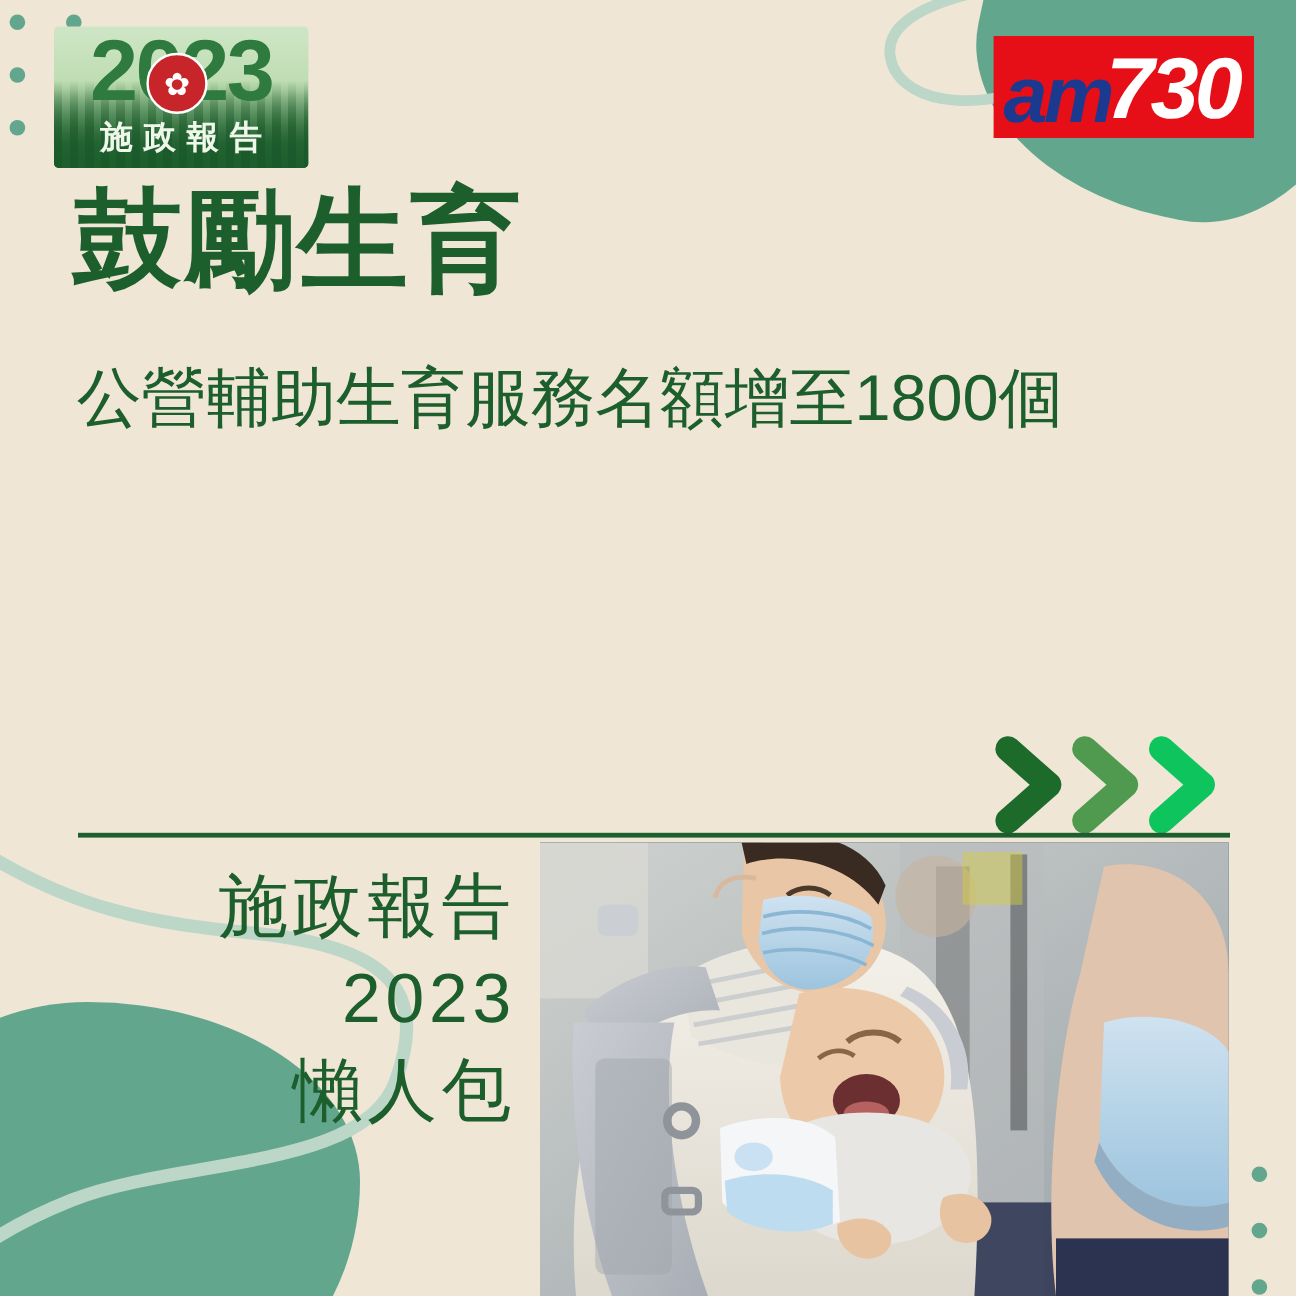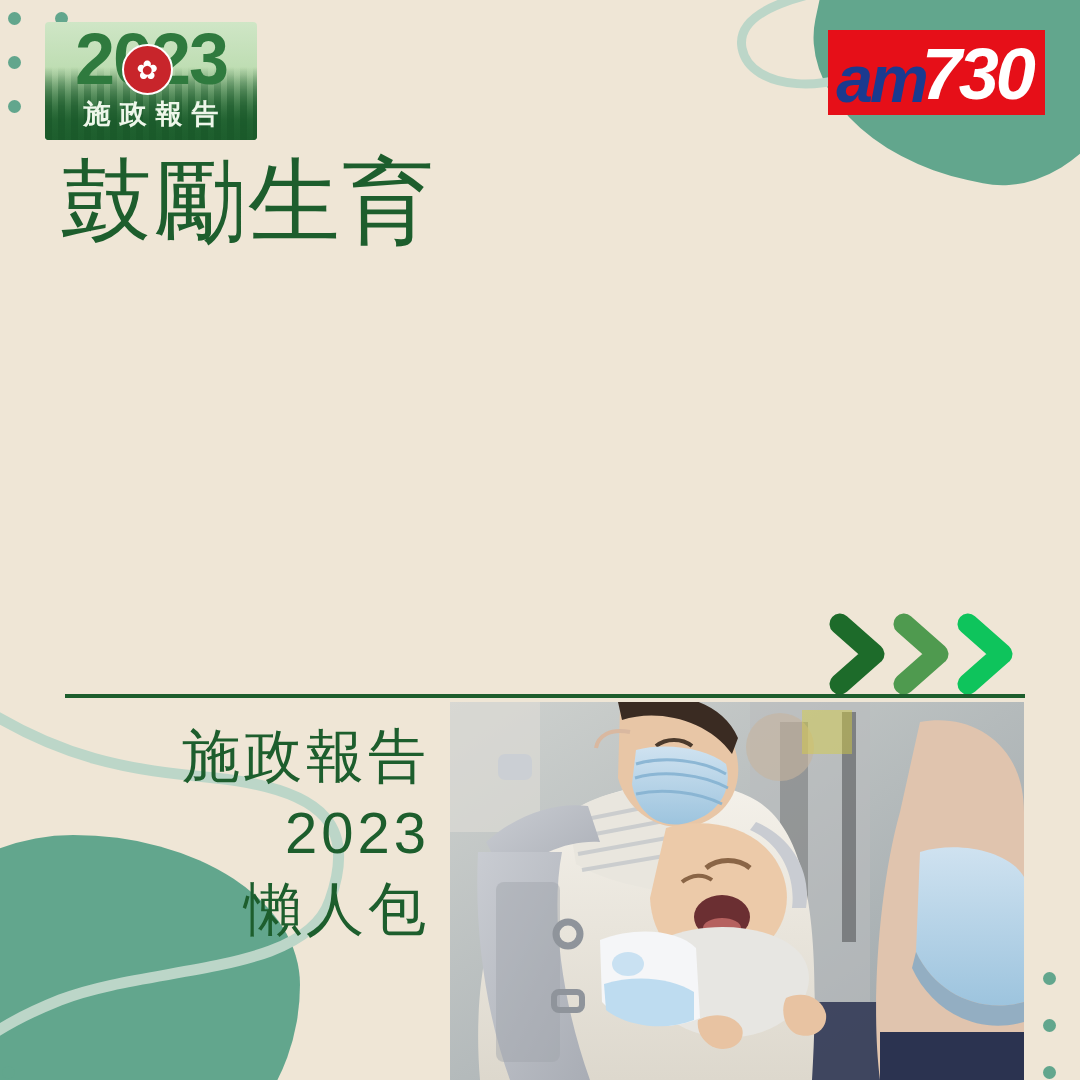--- a/index.html
+++ b/index.html
@@ -76,21 +76,21 @@
     justify-content:center;overflow:hidden;
   }
   .am730 .am{color:#1b3a8f;font-size:66px;font-weight:bold;font-style:italic;
     letter-spacing:-3px;line-height:.82;transform:translateY(7px);}
   .am730 .n730{color:#ffffff;font-size:72px;font-weight:bold;font-style:italic;
     letter-spacing:-3px;line-height:.82;transform:translateY(2px) translateX(-4px);}
 
   
   .headline{
     position:absolute;left:60px;top:155px;z-index:3;
-    font-size:92px;font-weight:normal;color:#1d5e2d;letter-spacing:2px;
+    font-size:92px;font-weight:bold;color:#1d5e2d;letter-spacing:2px;
     line-height:1;
   }
   .body-copy{
     position:absolute;left:64px;top:300px;width:960px;z-index:3;
     color:#1d5e2d;font-size:54px;line-height:1.22;letter-spacing:0px;
   }
   .body-copy .ln{white-space:nowrap;}
 
   
   .chevrons{position:absolute;left:828px;top:612px;width:200px;height:84px;z-index:3;}
@@ -156,20 +156,21 @@
   </div>
 
   <div class="am730">
     <span class="am">am</span>
       <span class="n730">730</span>
   </div>
 
   <div class="headline">鼓勵生育</div>
 
   <div class="body-copy">
+    <div class="ln">公營輔助生育服務名額增至1800個</div>
   </div>
 
   <div class="chevrons">
     <svg viewBox="0 0 200 84">
       <g fill="none" stroke-width="21" stroke-linecap="round" stroke-linejoin="round">
         <polyline points="12,12 46,42 12,72" stroke="#1d6b2a"></polyline>
         <polyline points="76,12 110,42 76,72" stroke="#4f9a4f"></polyline>
         <polyline points="140,12 174,42 140,72" stroke="#0ec45c"></polyline>
       </g>
     </svg>

